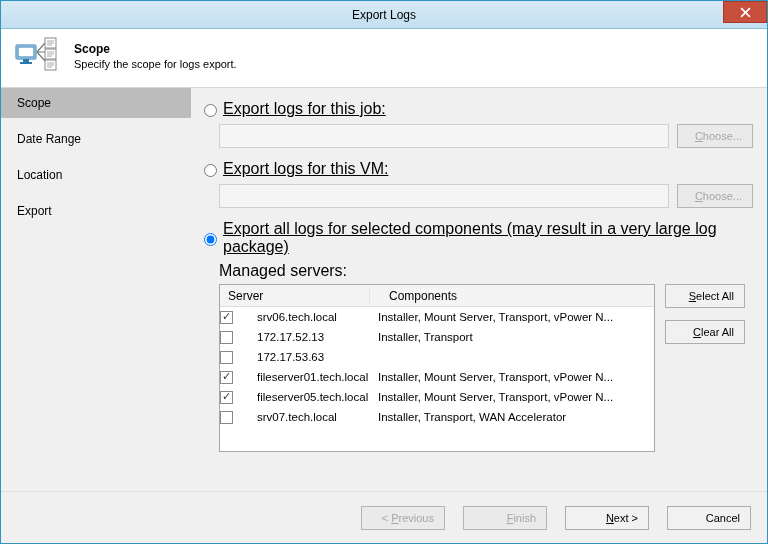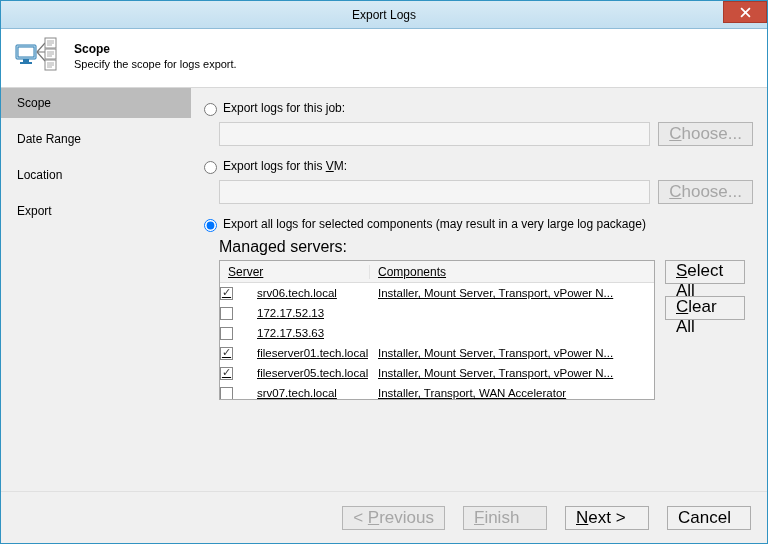--- a/index.html
+++ b/index.html
@@ -86,78 +86,77 @@
     background: #f0f0f0;
     padding: 12px 14px 0 8px;
     position: relative;
   }
   .radio-row {
     display: flex;
     align-items: center;
     margin-bottom: 6px;
   }
   .radio-row input[type=radio] { margin-right: 6px; }
-  .radio-label { font-size: 12px; }
+  .radio-label { font-size: 16px; text-decoration: underline; }
   .inline-group {
     display: flex;
     align-items: center;
     gap: 8px;
     margin: 0 0 12px 20px;
   }
   .text-input {
     flex: 1;
     height: 24px;
     border: 1px solid #cfcfcf;
     background: #f5f5f5;
     padding: 2px 6px;
     color: #666;
   }
   .btn {
     height: 24px;
     min-width: 76px;
     border: 1px solid #b5b5b5;
     background: #eaeaea;
     color: #8a8a8a;
-    font-size: 17px;
+    font-size: 11px;
     padding: 0 10px;
     cursor: default;
-    text-align: left;
+    text-align: right;
   }
   .btn.enabled {
     color: #000;
     background: #f1f1f1;
     border: 1px solid #adadad;
     cursor: pointer;
   }
   .managed-label {
     margin: 2px 0 4px 20px;
     font-size: 16px;
   }
   .managed-area {
     display: flex;
     gap: 10px;
     margin-left: 20px;
   }
   .grid-wrap {
     width: 436px;
-    height: 140px;
+    height: 168px;
     border: 1px solid #a9a9a9;
     background: #fff;
     overflow: hidden;
-    text-decoration: underline;
   }
   .grid-header {
     display: flex;
     background: #f4f4f4;
     border-bottom: 1px solid #dcdcdc;
     height: 22px;
     align-items: center;
   }
   .col-server { width: 150px; padding-left: 8px; border-right: 1px solid #e3e3e3;}
-  .col-comp { flex: 1; padding-left: 8px; }
+  .col-comp { flex: 1; padding-left: 8px; margin-left: 11px; }
   .grid-body { }
   .grid-row {
     display: flex;
     height: 20px;
     align-items: center;
     border-bottom: 0;
     font-size: 11.5px;
   }
   .cell-server { width: 150px; display:flex; align-items:center; padding-left:0; gap:24px; white-space:nowrap; overflow:hidden; text-overflow:ellipsis;}
   .cell-server .srvname { white-space:nowrap; overflow:hidden; text-overflow:ellipsis; }
@@ -276,20 +275,21 @@
                   <span class="chk checked"></span>
                   <span class="srvname">srv06.tech.local</span>
                 </div>
                 <div class="cell-comp">Installer, Mount Server, Transport, vPower N...</div>
               </div>
               <div class="grid-row">
                 <div class="cell-server">
                   <span class="chk"></span>
                   <span class="srvname">172.17.52.13</span>
                 </div>
+                <div class="cell-comp">Installer, Transport</div>
               </div>
               <div class="grid-row">
                 <div class="cell-server">
                   <span class="chk"></span>
                   <span class="srvname">172.17.53.63</span>
                 </div>
                 <div class="cell-comp"></div>
               </div>
               <div class="grid-row">
                 <div class="cell-server">

